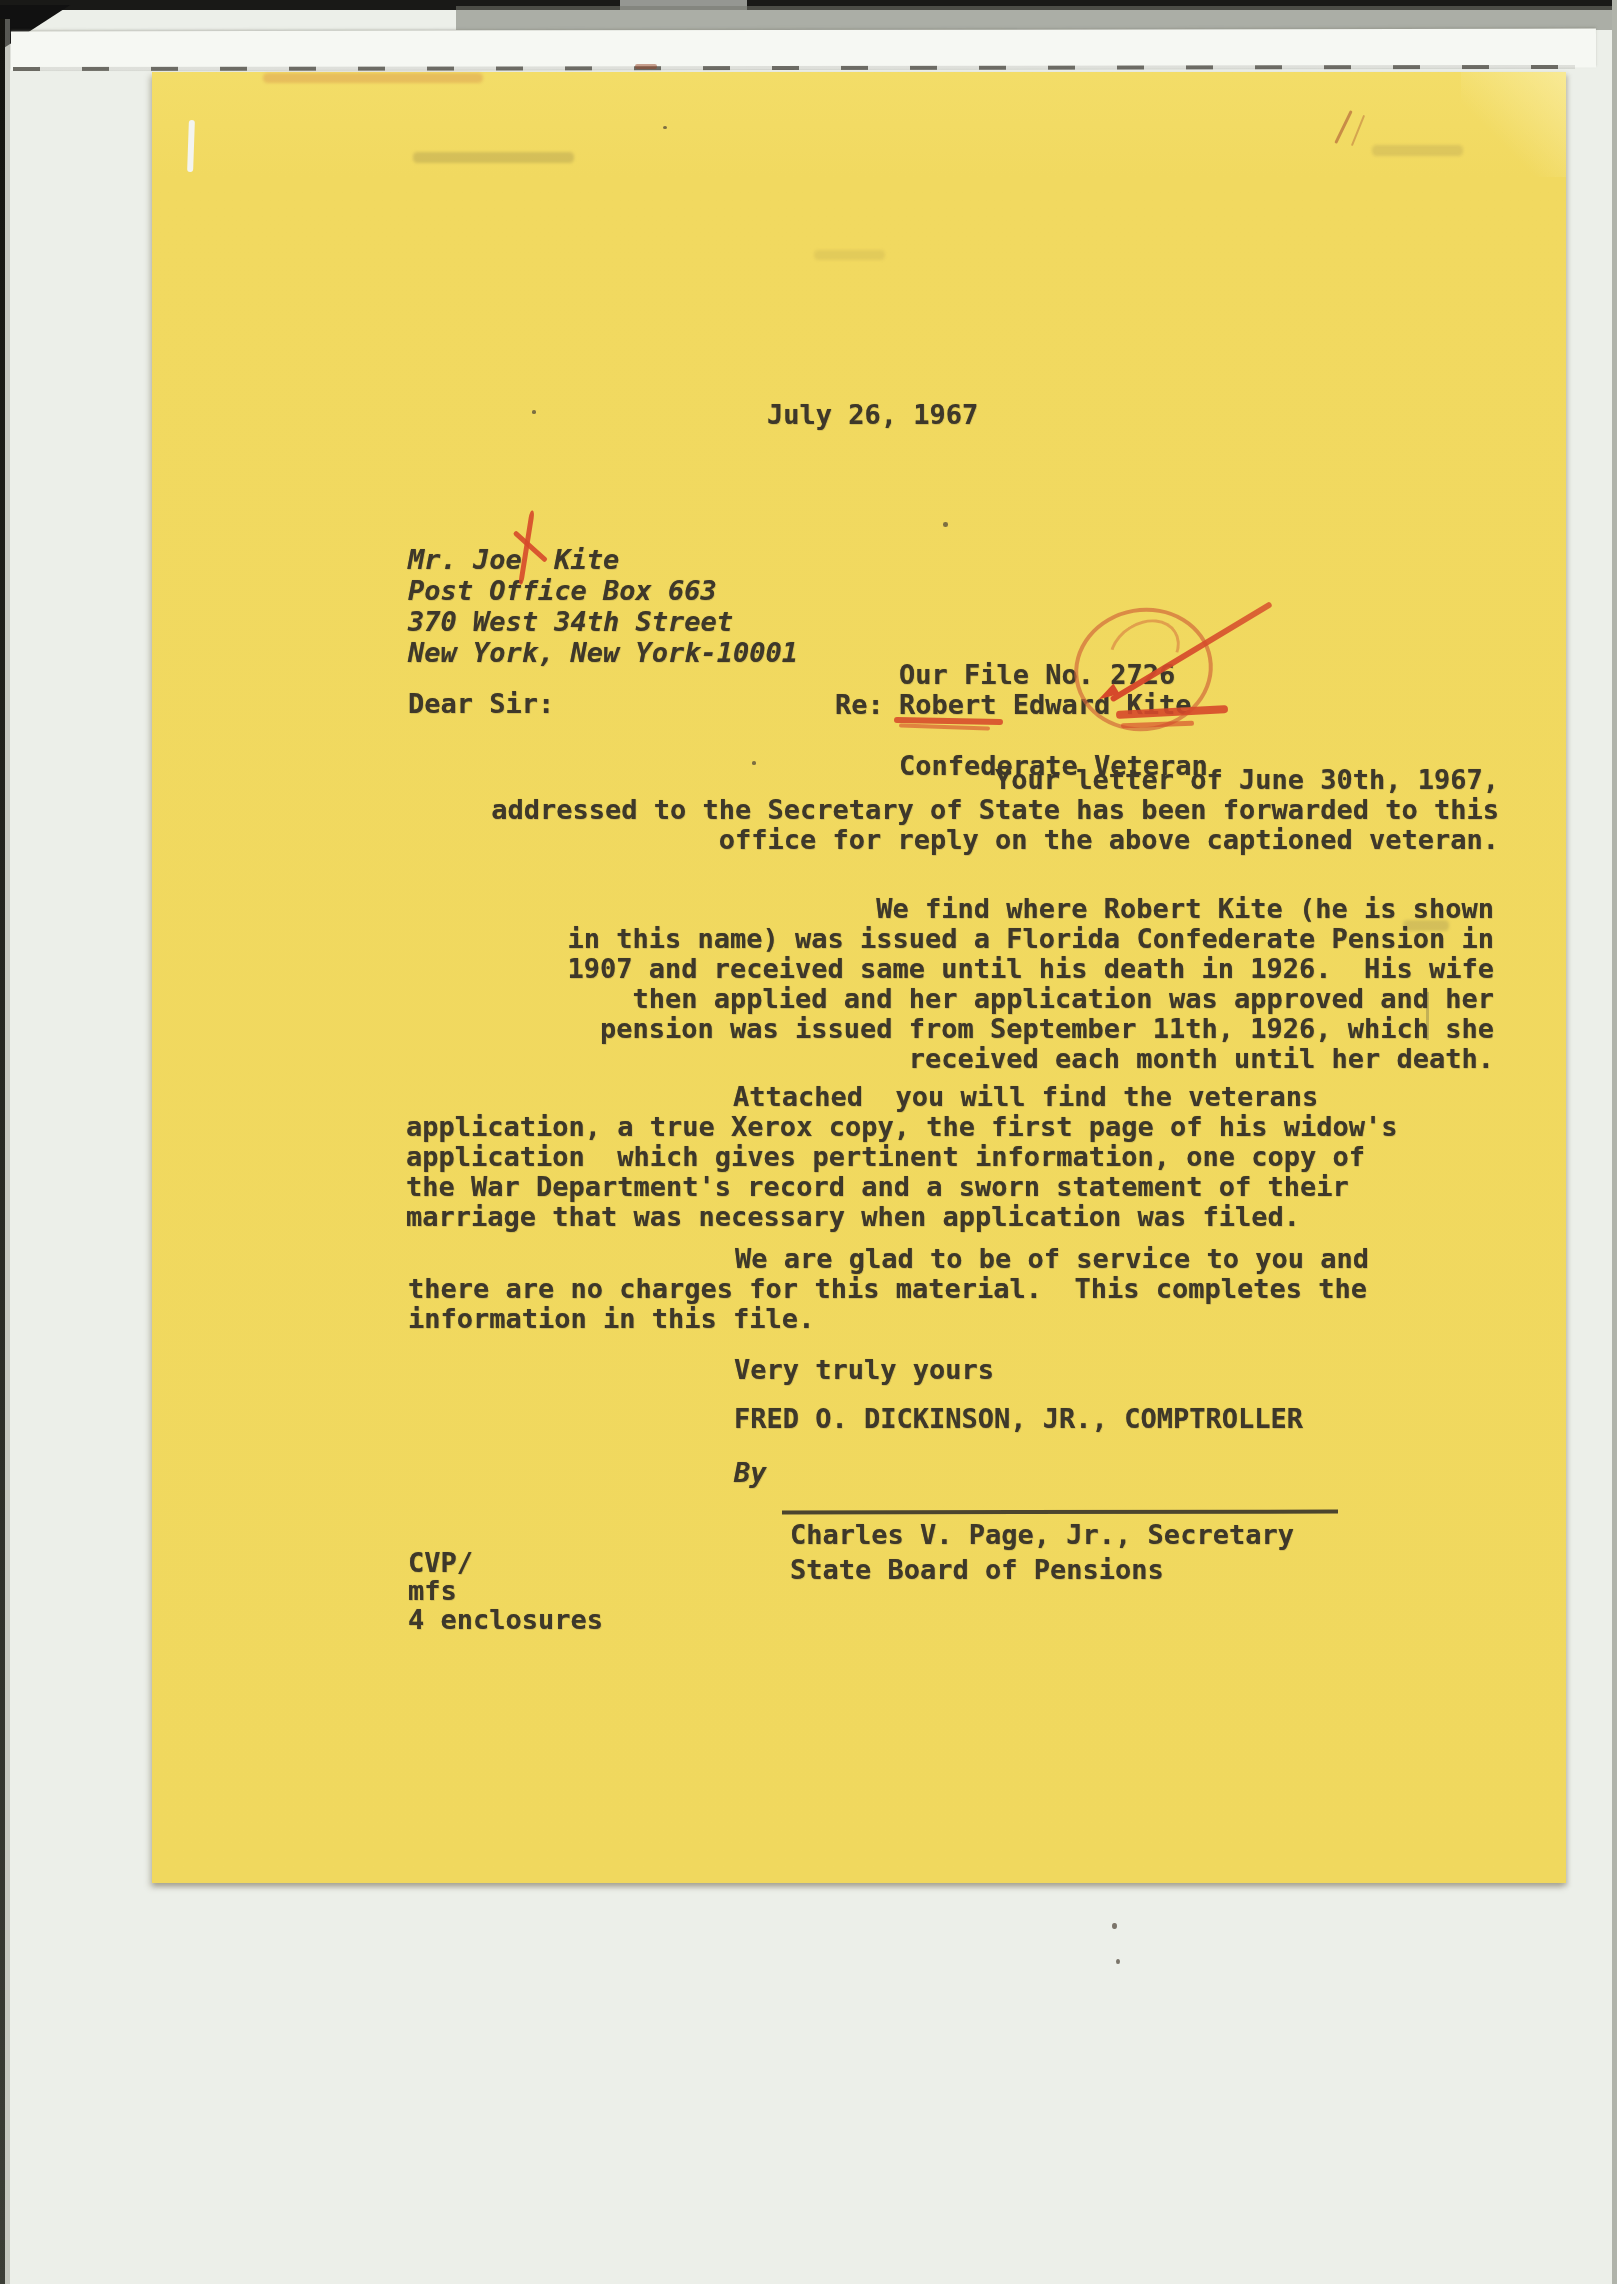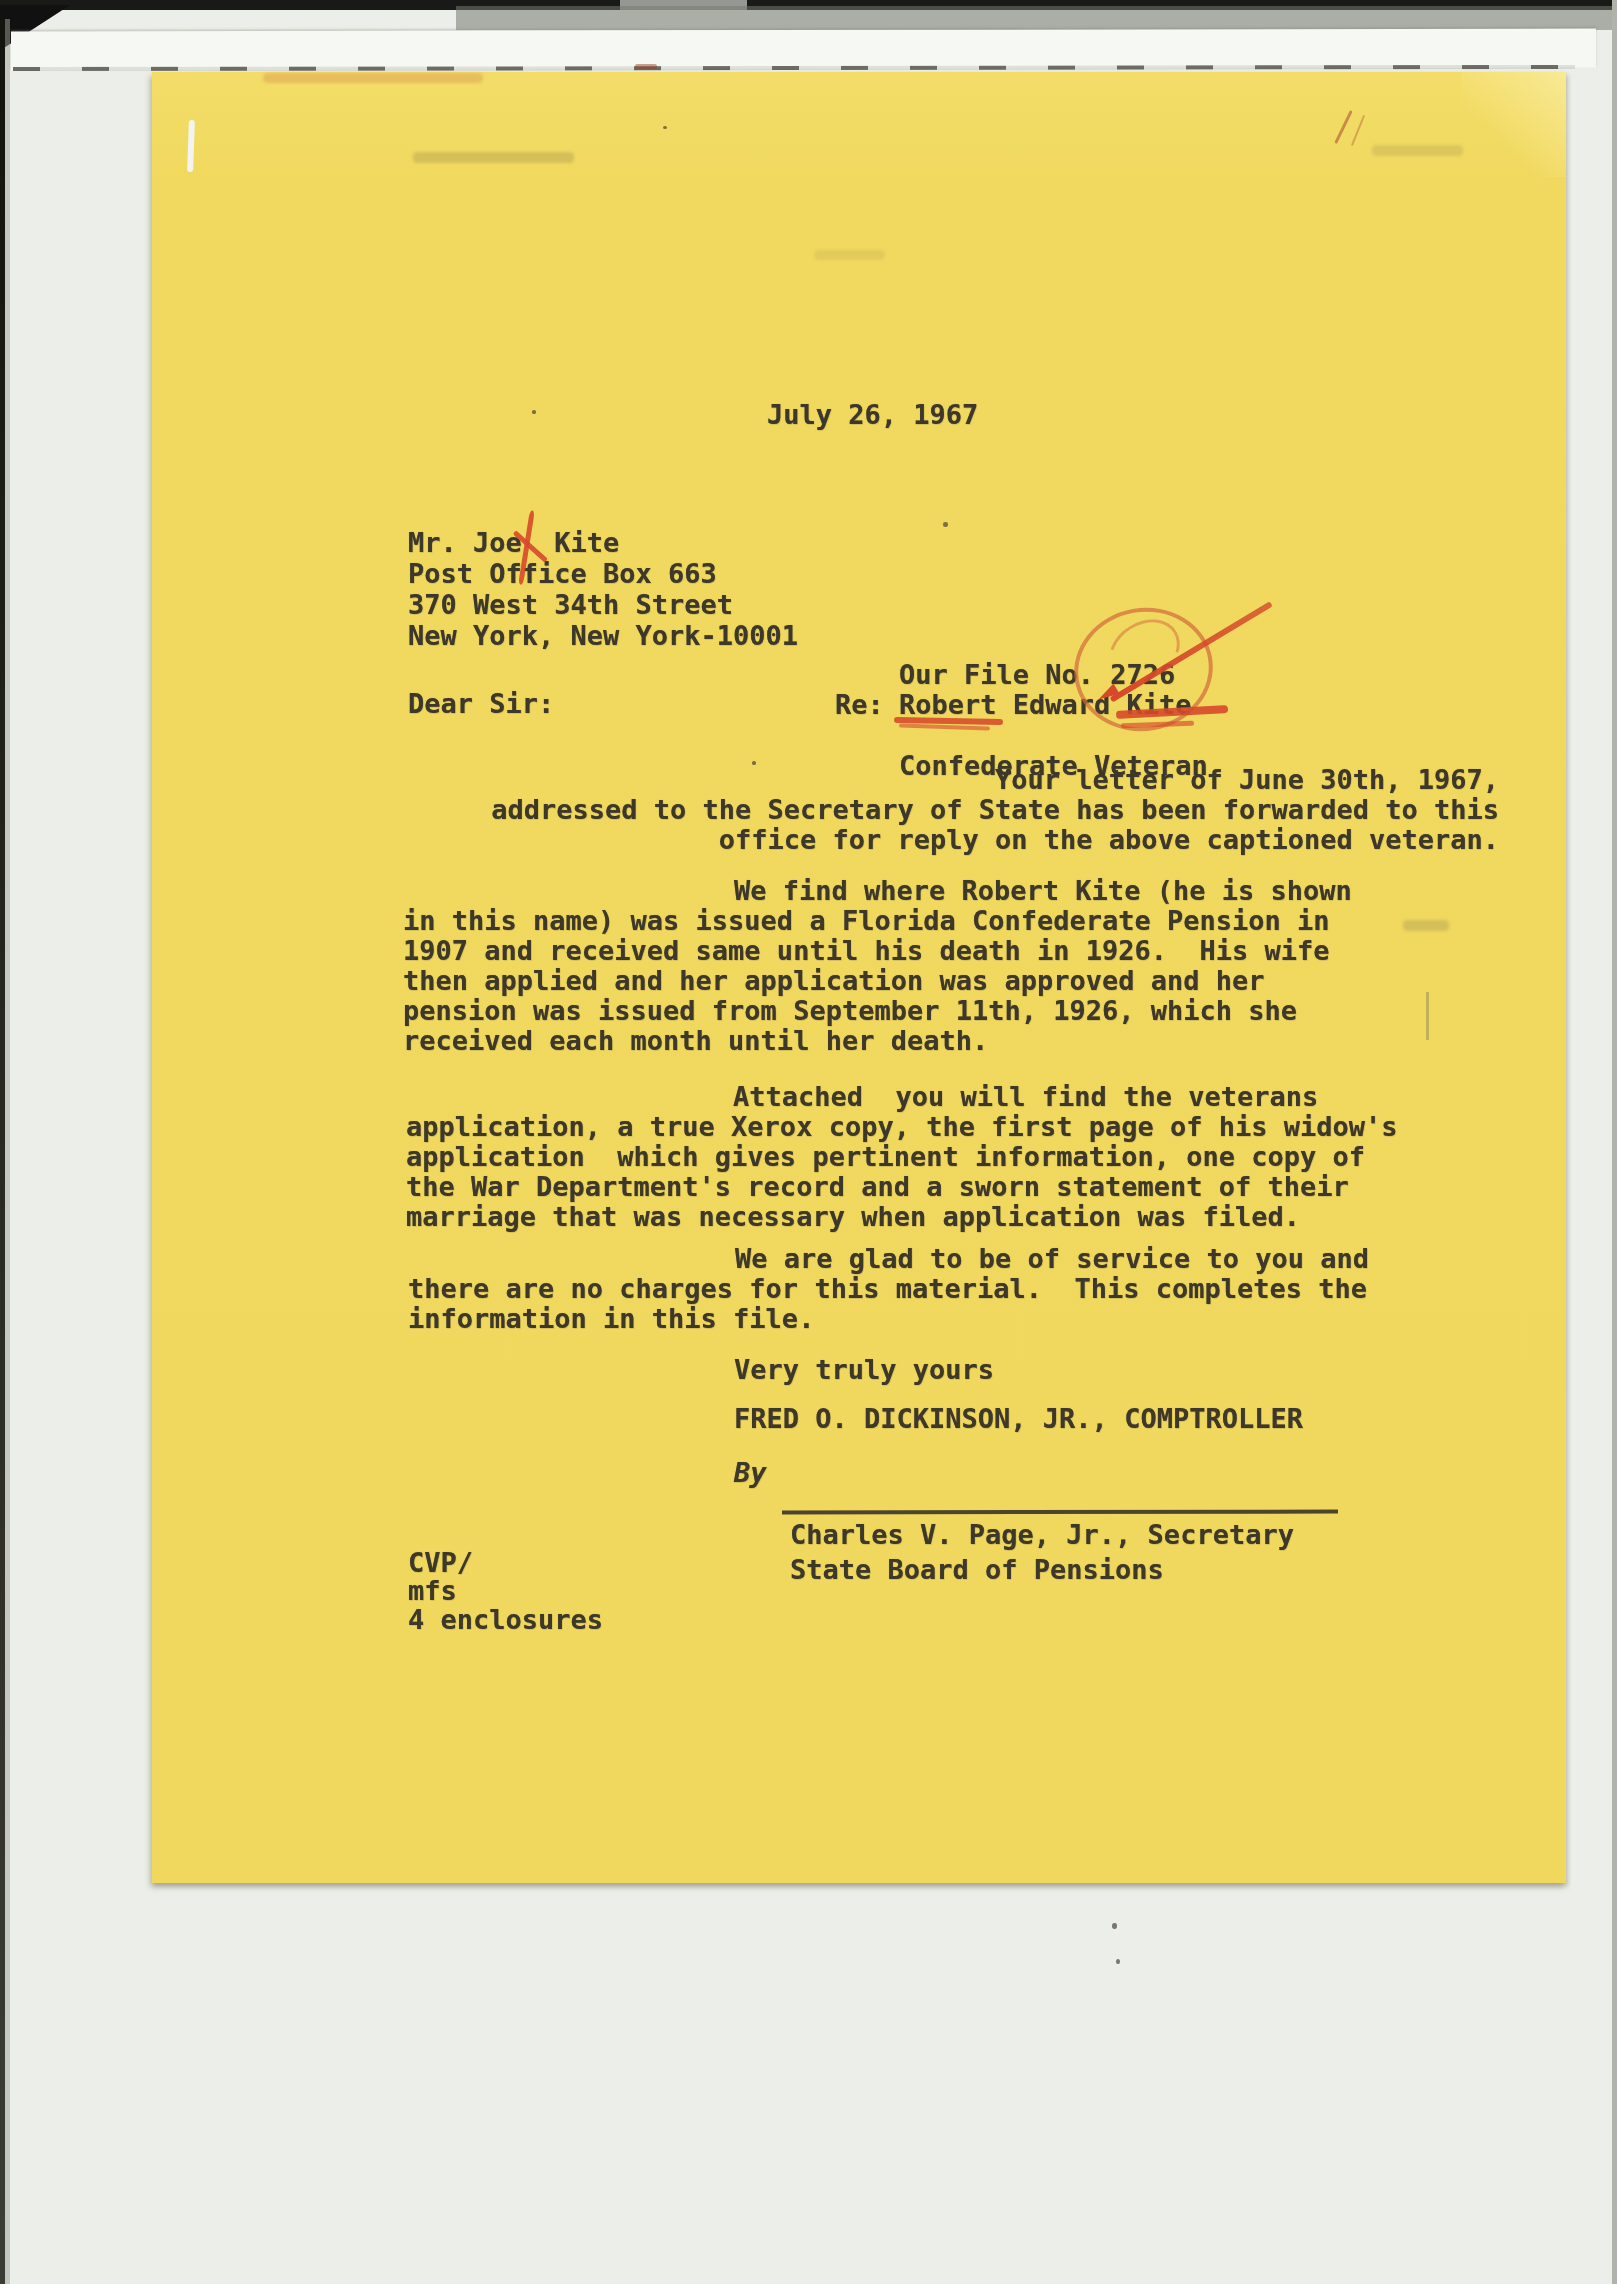--- a/index.html
+++ b/index.html
@@ -54,36 +54,36 @@
   <div class="abs" style="left:1357px;top:114px;width:2.2px;height:33px;background:rgba(165,75,48,.38);transform:rotate(22deg);border-radius:1.5px;"></div>
   <div class="speck" style="left:943px;top:522px;width:4.5px;height:4.5px;"></div>
   <div class="speck" style="left:532px;top:410px;width:3.7px;height:3.7px;"></div>
   <div class="speck" style="left:752px;top:761px;width:3.7px;height:3.7px;"></div>
   <div class="speck" style="left:663px;top:126px;width:3.7px;height:3px;"></div>
   <div class="speck" style="left:1112px;top:1923px;width:4.5px;height:6px;"></div>
   <div class="speck" style="left:1116px;top:1959px;width:3.7px;height:5.2px;"></div>
 
   <div class="type" style="left:767px;top:400px;">July 26, 1967</div>
 
-  <div class="type lh42" style="left:408px;top:527px;">Mr. Joe  Kite
+  <div class="type lh42" style="left:408px;top:544px;font-style:italic;">Mr. Joe  Kite
 Post Office Box 663
 370 West 34th Street
 New York, New York-10001</div>
 
   <div class="type" style="left:899px;top:660px;">Our File No. 2726</div>
   <div class="type" style="left:835px;top:690px;text-align:right;">Re:</div>
   <div class="type" style="left:899px;top:690px;">Robert Edward Kite</div>
   <div class="type" style="left:899px;top:751px;">Confederate Veteran</div>
 
   <div class="type" style="left:408px;top:689px;">Dear Sir:</div>
 
   <div class="type ind437" style="left:408px;top:765px;width:1091px;text-align:right;">Your letter of June 30th, 1967,
 addressed to the Secretary of State has been forwarded to this
 office for reply on the above captioned veteran.</div>
-  <div class="type ind443" style="left:403px;top:876px;width:1091px;">We find where Robert Kite (he is shown
+  <div class="type ind443" style="left:403px;top:894px;width:1091px;text-align:right;">We find where Robert Kite (he is shown
 in this name) was issued a Florida Confederate Pension in
 1907 and received same until his death in 1926.  His wife
 then applied and her application was approved and her
 pension was issued from September 11th, 1926, which she
 received each month until her death.</div>
   <div class="type ind437" style="left:406px;top:1082px;width:1091px;">Attached  you will find the veterans
 application, a true Xerox copy, the first page of his widow's
 application  which gives pertinent information, one copy of
 the War Department's record and a sworn statement of their
 marriage that was necessary when application was filed.</div>

